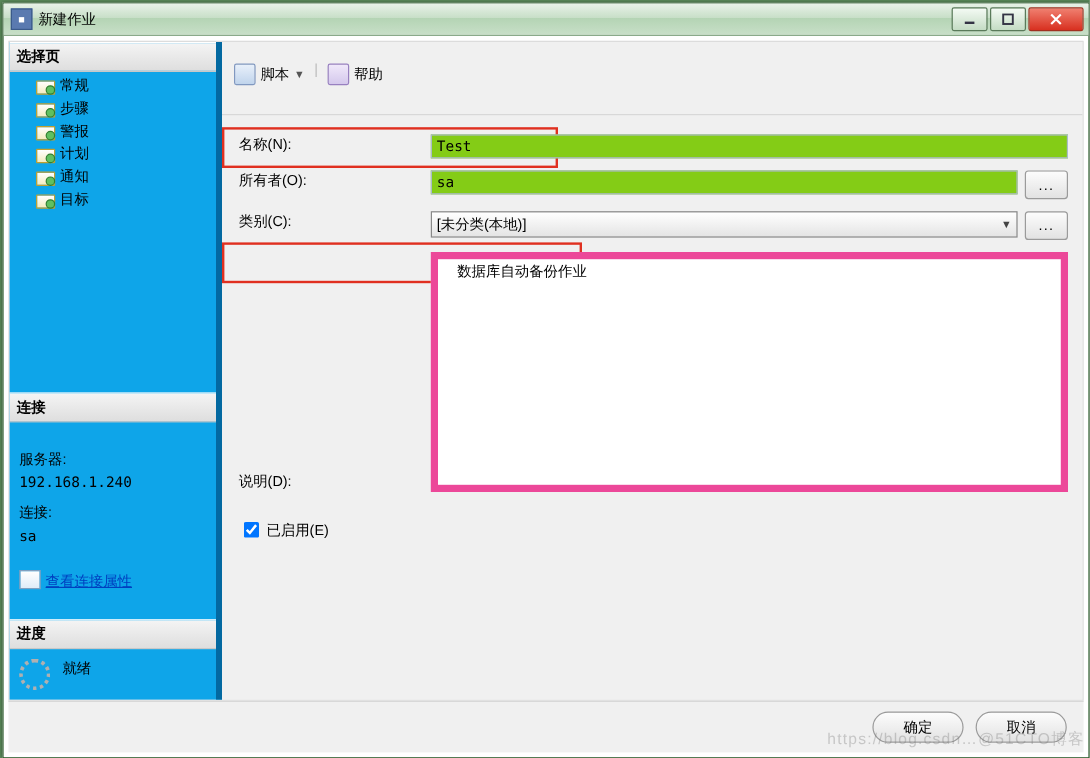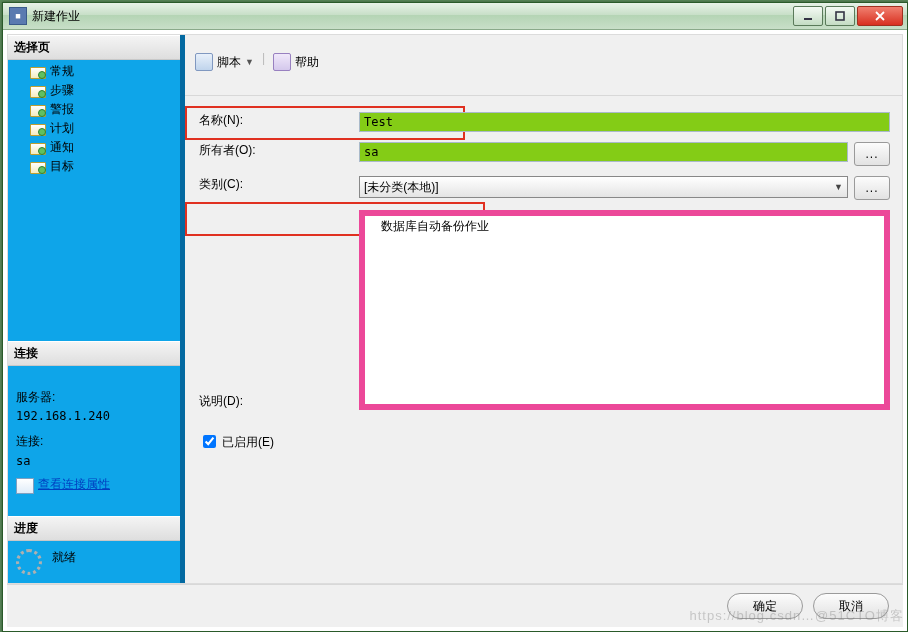--- a/index.html
+++ b/index.html
@@ -14,21 +14,21 @@
   .body{flex:1;display:flex;background:#f0f0f0;border:1px solid #dcdcdc;margin:4px 4px 0 4px}
   .sidebar{width:172px;background:#0ea5e9;border-right:5px solid #0369a1;display:flex;flex-direction:column}
   .sec-head{background:linear-gradient(#f4f4f4,#dedede);border-top:1px solid #fff;border-bottom:1px solid #c8c8c8;padding:3px 6px;font-weight:bold}
   .navlist{flex:1;padding:2px 20px}
   .navitem{display:flex;align-items:center;padding:1px 2px;cursor:default}
   .navitem .nicon{width:16px;height:13px;margin-right:4px;position:relative}
   .nicon::before{content:"";position:absolute;left:0;top:2px;width:14px;height:10px;background:linear-gradient(#fff,#f4ecc0);border:1px solid #c0a030;border-radius:1px}
   .nicon::after{content:"";position:absolute;left:8px;top:6px;width:6px;height:6px;background:#60c060;border-radius:50%;border:1px solid #308030}
   .conn{padding:22px 8px;line-height:1.6}
   .conn a{color:#0040c0;text-decoration:underline}
-  .linkrow{display:flex;align-items:flex-end;margin-top:4px}
+  .linkrow{display:flex;align-items:flex-start;margin-top:18px}
   .linkicon{width:16px;height:14px;margin-right:4px;background:linear-gradient(#fff,#e0ecf8);border:1px solid #80a0c0}
   .progress{padding:8px;display:flex;align-items:flex-start}
   .spinner{width:20px;height:20px;border:3px dotted #b0b0b0;border-radius:50%;margin-right:10px}
   .main{flex:1;background:#f0f0f0;display:flex;flex-direction:column}
   .toolbar{height:28px;display:flex;align-items:flex-start;padding:16px 6px;gap:4px;border-bottom:1px solid #d8d8d8}
   .tbtn{display:flex;align-items:center;padding:2px 4px;gap:4px;cursor:default}
   .tbicon{width:16px;height:16px;background:linear-gradient(#e8f0fa,#c0d4ec);border:1px solid #8098c0;border-radius:2px}
   .tbicon.help{background:linear-gradient(#f0e8fa,#d4c8ec);border-color:#9880c0}
   .dd{font-size:9px;color:#555}
   .form{padding:16px 12px 4px 10px}

